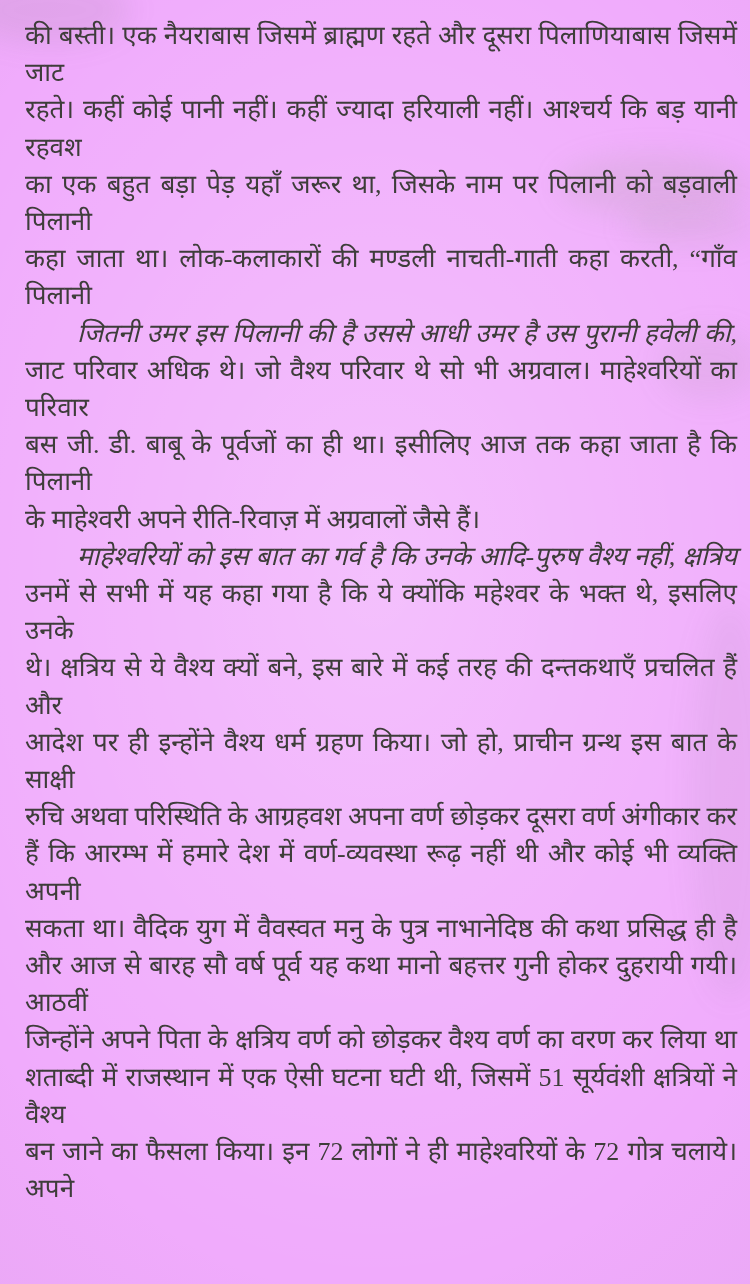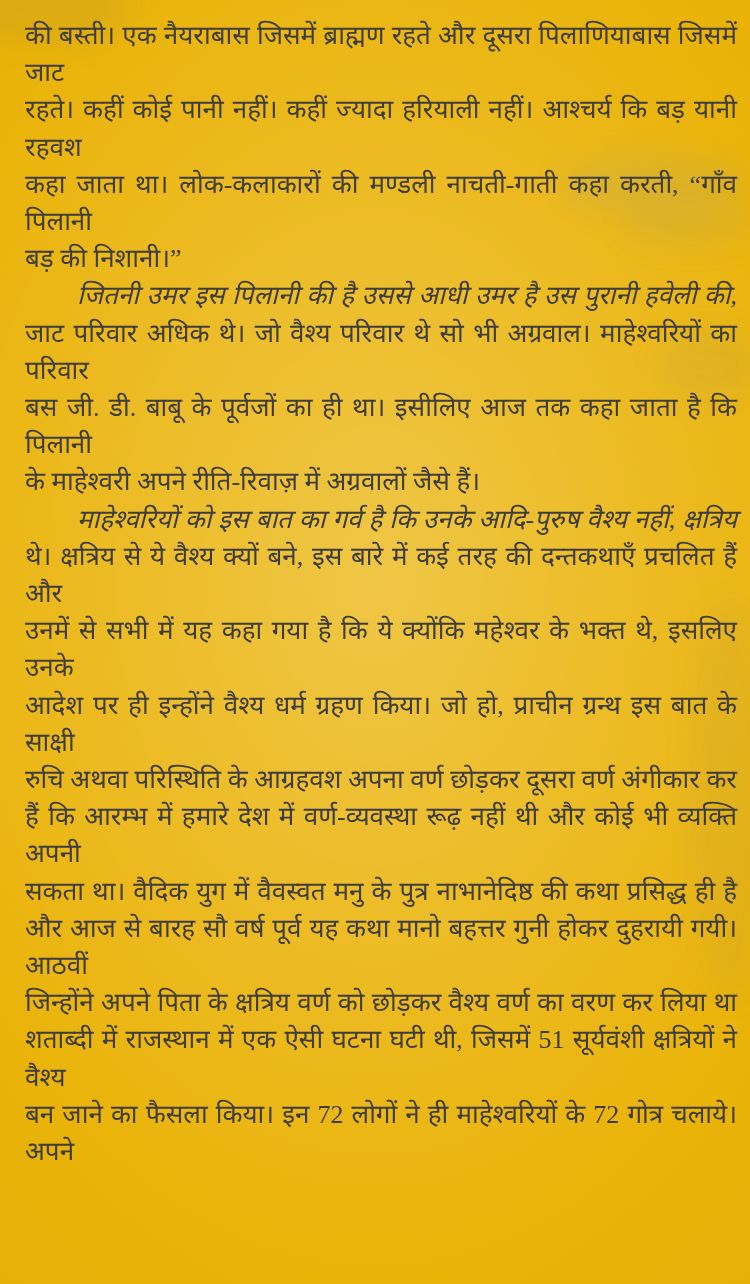--- a/index.html
+++ b/index.html
@@ -55,43 +55,43 @@
     text-align: justify;
     text-align-last: justify;
     white-space: normal;
   }
   .line.indent { padding-left: 52px; font-style: italic; }
   .line.flush { text-align-last: left; }
 </style>
 </head>
 <body>
 
-<div class="page" style="background: #eab308;">
+<div class="page" style="background: #f0abfc;">
   <div class="smudge smudge-1"></div>
   <div class="smudge smudge-2"></div>
   <div class="smudge smudge-3"></div>
   <div class="smudge smudge-4"></div>
   <div class="smudge smudge-5"></div>
   <div class="text-block" style="color: rgb(62, 61, 58);">
       <div class="para">
         <div class="line">की बस्ती। एक नैयराबास जिसमें ब्राह्मण रहते और दूसरा पिलाणियाबास जिसमें जाट</div>
         <div class="line">रहते। कहीं कोई पानी नहीं। कहीं ज्यादा हरियाली नहीं। आश्चर्य कि बड़ यानी रहवश</div>
+        <div class="line">का एक बहुत बड़ा पेड़ यहाँ जरूर था, जिसके नाम पर पिलानी को बड़वाली पिलानी</div>
         <div class="line">कहा जाता था। लोक-कलाकारों की मण्डली नाचती-गाती कहा करती, “गाँव पिलानी</div>
-        <div class="line flush">बड़ की निशानी।”</div>
       </div>
       <div class="para">
         <div class="line indent">जितनी उमर इस पिलानी की है उससे आधी उमर है उस पुरानी हवेली की,</div>
         <div class="line">जाट परिवार अधिक थे। जो वैश्य परिवार थे सो भी अग्रवाल। माहेश्वरियों का परिवार</div>
         <div class="line">बस जी. डी. बाबू के पूर्वजों का ही था। इसीलिए आज तक कहा जाता है कि पिलानी</div>
         <div class="line flush">के माहेश्वरी अपने रीति-रिवाज़ में अग्रवालों जैसे हैं।</div>
       </div>
       <div class="para">
         <div class="line indent">माहेश्वरियों को इस बात का गर्व है कि उनके आदि-पुरुष वैश्य नहीं, क्षत्रिय</div>
+        <div class="line">उनमें से सभी में यह कहा गया है कि ये क्योंकि महेश्वर के भक्त थे, इसलिए उनके</div>
         <div class="line">थे। क्षत्रिय से ये वैश्य क्यों बने, इस बारे में कई तरह की दन्तकथाएँ प्रचलित हैं और</div>
-        <div class="line">उनमें से सभी में यह कहा गया है कि ये क्योंकि महेश्वर के भक्त थे, इसलिए उनके</div>
         <div class="line">आदेश पर ही इन्होंने वैश्य धर्म ग्रहण किया। जो हो, प्राचीन ग्रन्थ इस बात के साक्षी</div>
         <div class="line">रुचि अथवा परिस्थिति के आग्रहवश अपना वर्ण छोड़कर दूसरा वर्ण अंगीकार कर</div>
         <div class="line">हैं कि आरम्भ में हमारे देश में वर्ण-व्यवस्था रूढ़ नहीं थी और कोई भी व्यक्ति अपनी</div>
         <div class="line">सकता था। वैदिक युग में वैवस्वत मनु के पुत्र नाभानेदिष्ठ की कथा प्रसिद्ध ही है</div>
         <div class="line">और आज से बारह सौ वर्ष पूर्व यह कथा मानो बहत्तर गुनी होकर दुहरायी गयी। आठवीं</div>
         <div class="line">जिन्होंने अपने पिता के क्षत्रिय वर्ण को छोड़कर वैश्य वर्ण का वरण कर लिया था</div>
         <div class="line">शताब्दी में राजस्थान में एक ऐसी घटना घटी थी, जिसमें 51 सूर्यवंशी क्षत्रियों ने वैश्य</div>
         <div class="line">बन जाने का फैसला किया। इन 72 लोगों ने ही माहेश्वरियों के 72 गोत्र चलाये। अपने</div>
       </div>
     </div>

